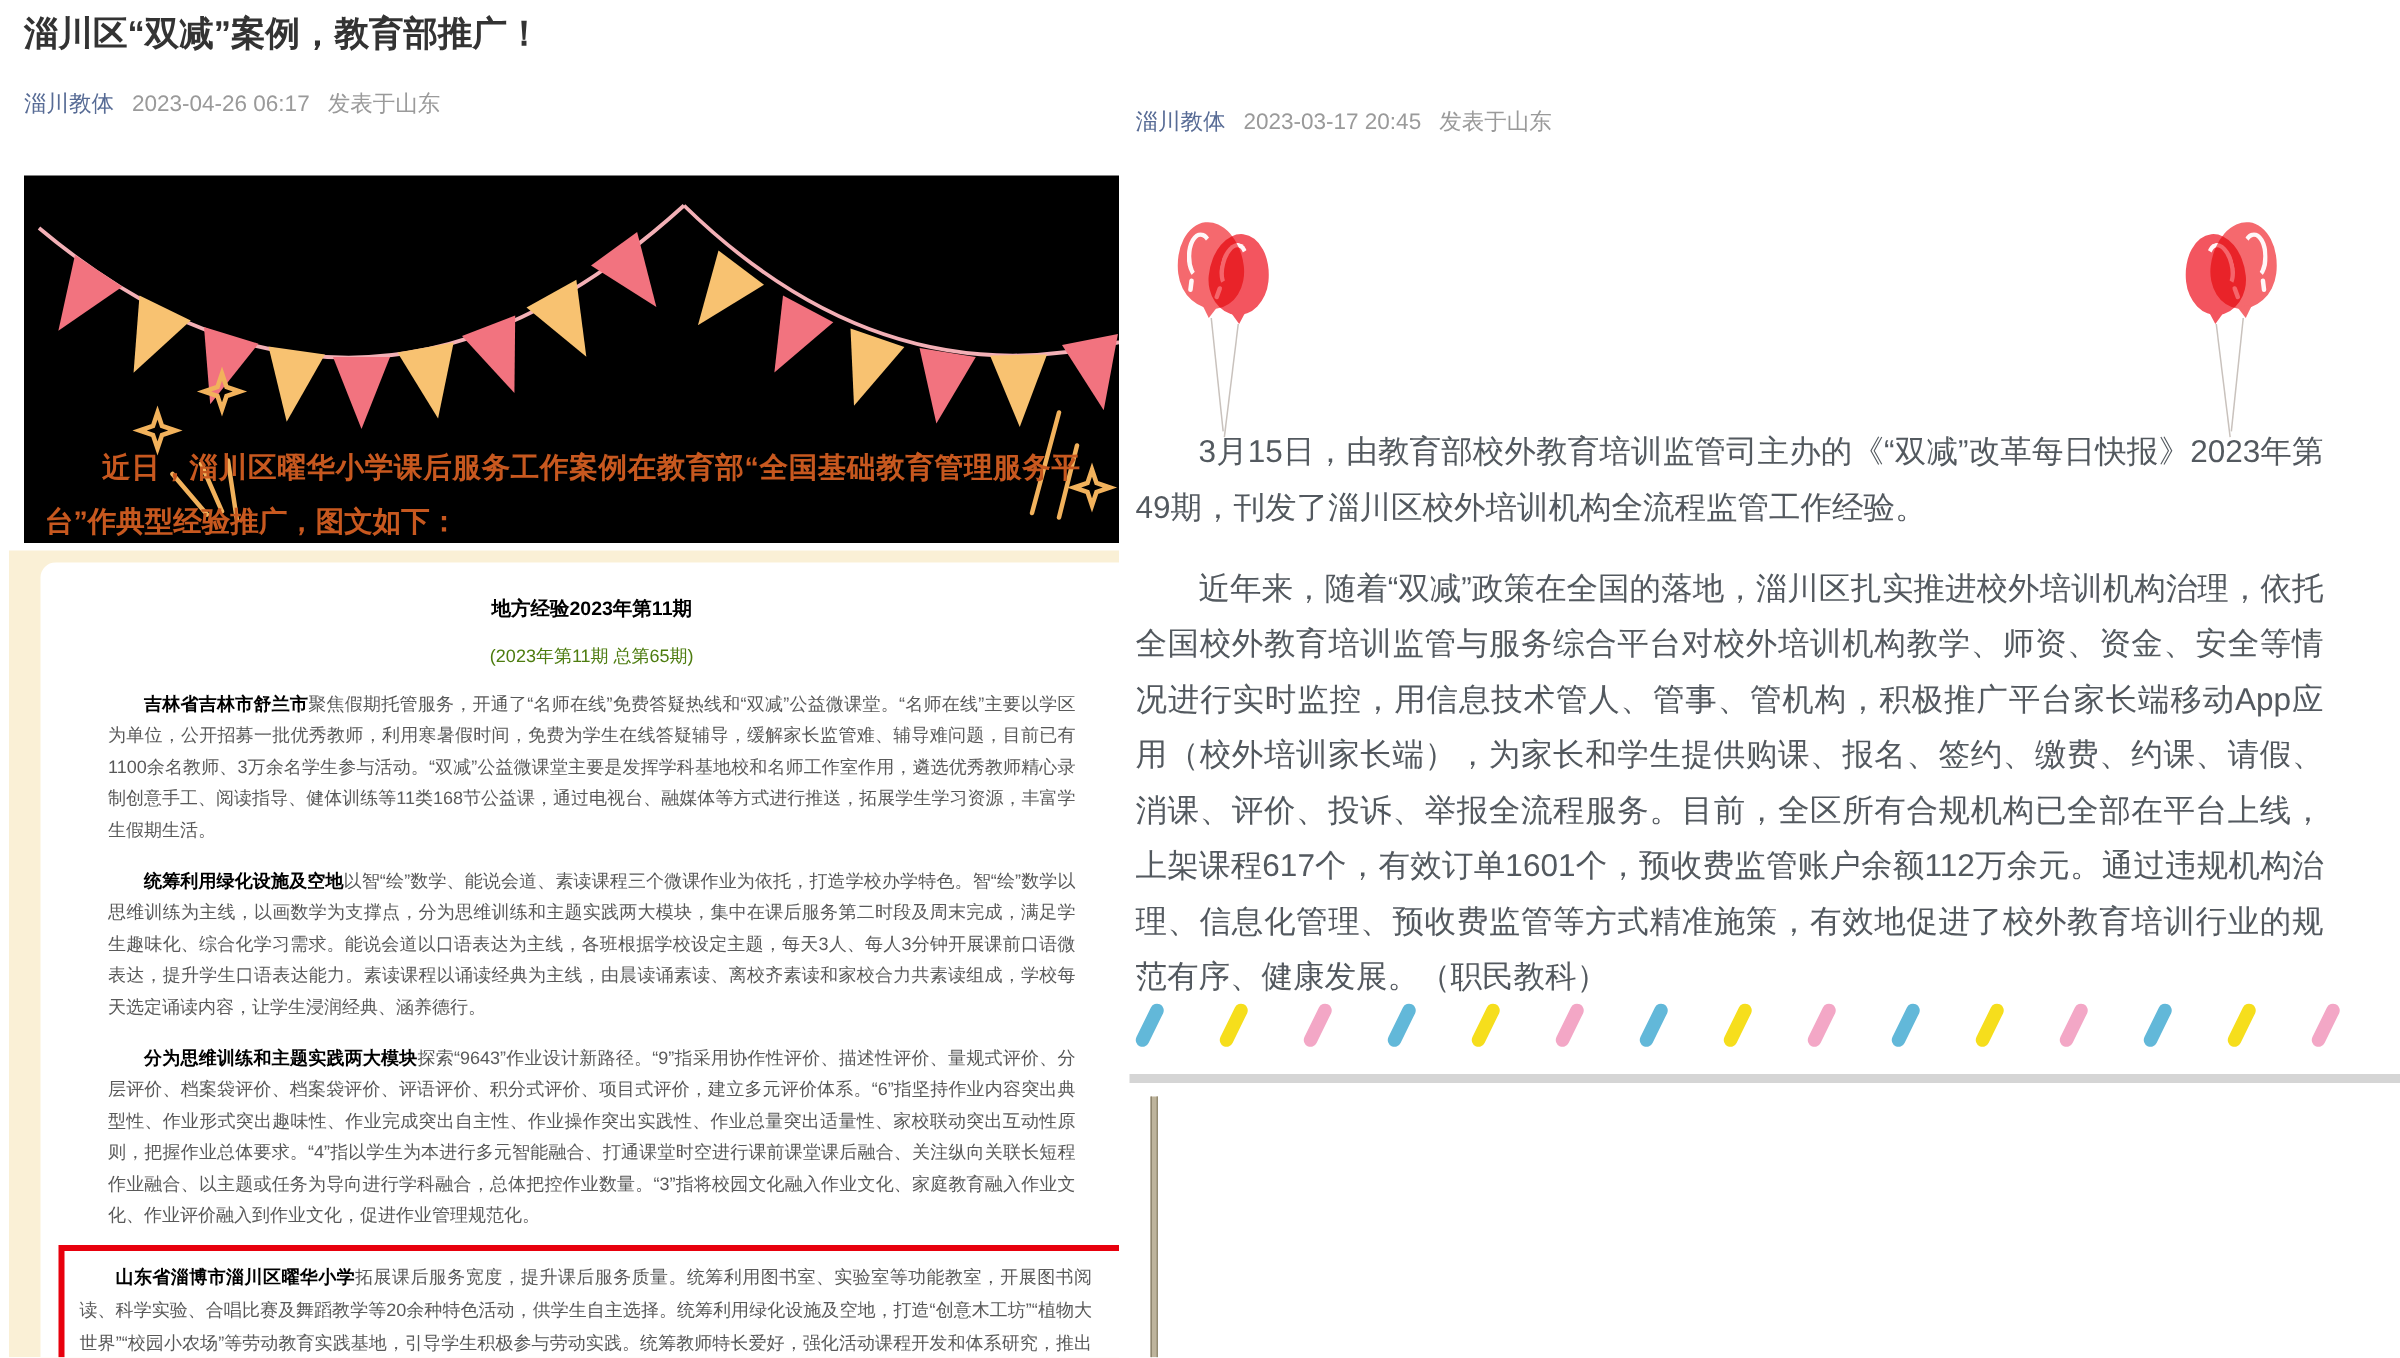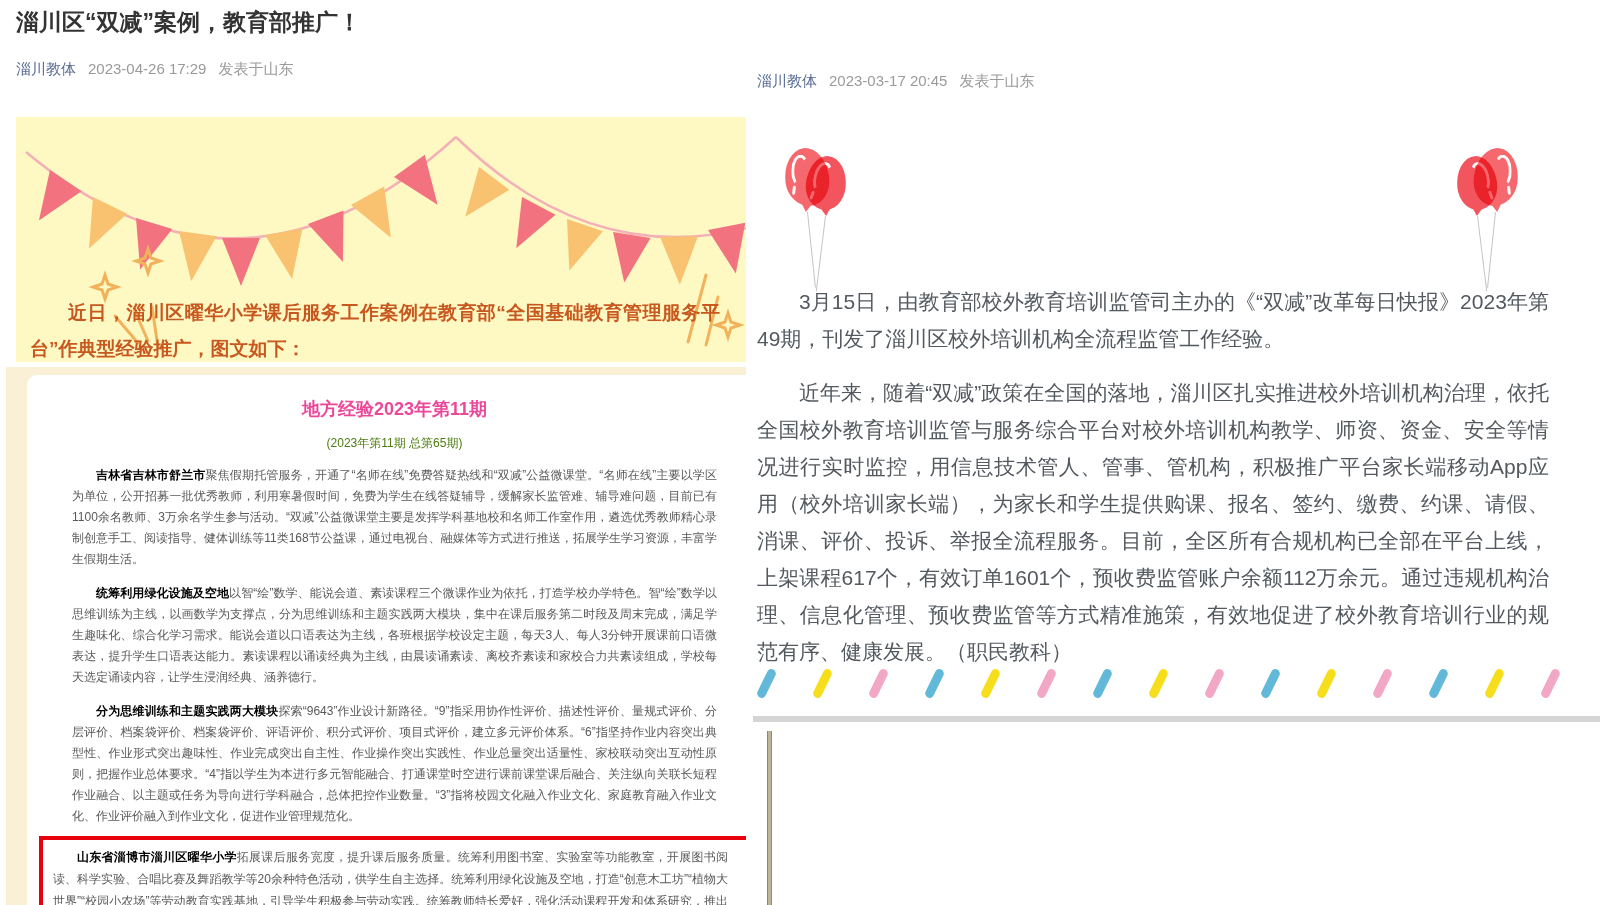--- a/index.html
+++ b/index.html
@@ -17,35 +17,35 @@
   .col-left .art-title{position:absolute;left:16px;top:8px;width:720px;}
   .col-right .art-title{position:absolute;left:11px;top:24px;width:830px;}
   .meta{position:absolute;font-size:15px;white-space:nowrap;}
   .col-left .meta{left:16px;top:60px;}
   .col-right .meta{left:11px;top:72px;}
   .meta .author{color:#576b95;margin-right:12px;text-decoration:none;cursor:pointer;}
   .meta .date{color:#9a9a9a;margin-right:12px;}
   .meta .loc{color:#9a9a9a;}
 
   
-  .banner{position:absolute;left:16px;top:117px;width:730px;height:245px;background:#fef9c3;overflow:hidden;}
+  .banner{position:absolute;left:16px;top:117px;width:730px;height:245px;background:#000000;overflow:hidden;}
   .banner svg{position:absolute;left:0;top:0;}
   .banner-caption{
     position:absolute;left:14px;top:178px;width:690px;margin:0;
     font-size:19px;font-weight:bold;color:#c7581f;line-height:36px;
     text-indent:2em;text-align:justify;
   }
 
   
   .doc{position:absolute;left:6px;top:367px;width:740px;height:538px;background:#faf0d6;overflow:hidden;}
   .doc-page{
     position:absolute;left:21px;top:8px;width:760px;height:560px;background:#fff;
     border-radius:10px 0 0 0;padding:22px 0 0 45px;box-sizing:border-box;
   }
-  .doc-title{margin:0;font-size:18px;font-weight:bold;color:#ec4899;width:645px;text-align:center;}
+  .doc-title{margin:0;font-size:13px;font-weight:bold;color:#000000;width:645px;text-align:center;}
   .doc-sub{margin:14px 0 6px 0;font-size:12px;color:#4d7c0f;width:645px;text-align:center;}
   .doc-p{
     width:645px;margin:13px 0 0 0;font-size:12px;line-height:21px;color:#595959;
     text-indent:2em;text-align:justify;
   }
   .doc-p strong{color:#000000;}
   .red-box{
     width:697px;margin:9px 0 0 -33px;border:4px solid #e8000d;
     padding:2px 12px 8px 10px;box-sizing:content-box;
   }
@@ -85,21 +85,21 @@
     position:absolute;left:21px;top:731px;width:5px;height:174px;background:#beb49c;
     border-left:1px solid #8f866f;border-right:1px solid #948b72;box-sizing:border-box;
   }
 </style>
 </head>
 <body>
 
 <div class="col col-left">
   <h1 class="art-title">淄川区“双减”案例，教育部推广！</h1>
   <div class="meta">
-    <a class="author">淄川教体</a><span class="date">2023-04-26 17:29</span><span class="loc">发表于山东</span>
+    <a class="author">淄川教体</a><span class="date">2023-04-26 06:17</span><span class="loc">发表于山东</span>
   </div>
 
   <div class="banner">
     <svg width="730" height="245" viewBox="0 0 730 245">
 
       <path d="M10,35 Q225,215 440,20" fill="none" stroke="#f3b0b6" stroke-width="2.5"></path>
       <path d="M440,20 Q650,225 920,10" fill="none" stroke="#f3b0b6" stroke-width="2.5"></path>
 
       <g>
         <polygon points="0,0 38,0 19,48" fill="#f2737f" transform="translate(34,53) rotate(34)"></polygon>

